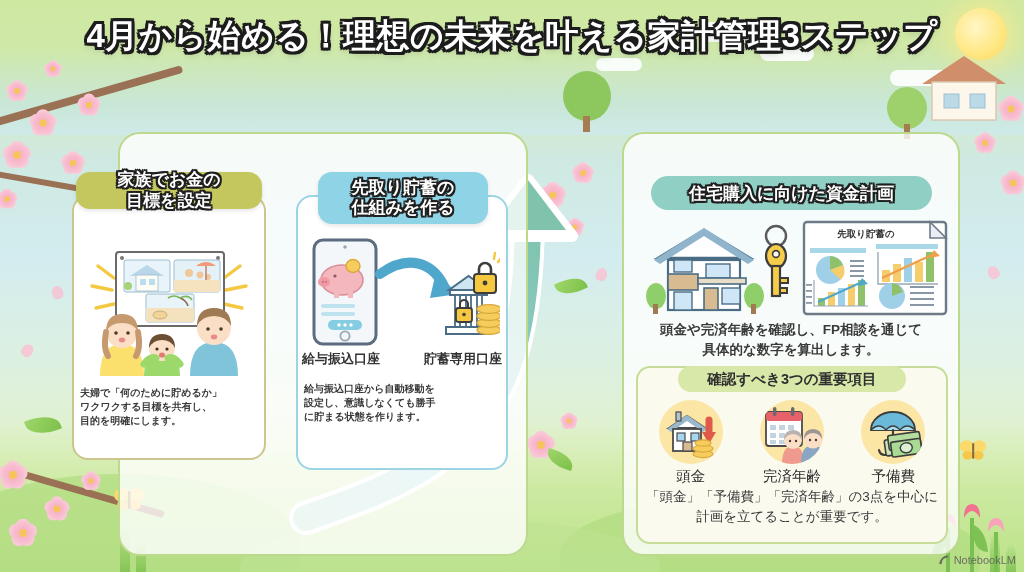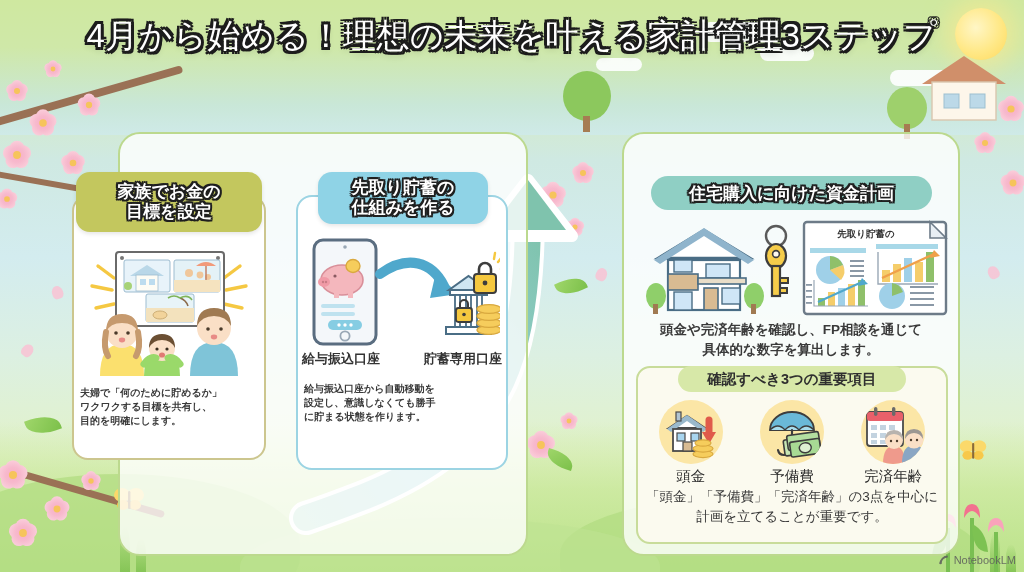--- a/index.html
+++ b/index.html
@@ -84,21 +84,21 @@
   .grass {
     position:absolute; bottom:0; width:10px; height:46px;
     background: linear-gradient(180deg, rgba(140,200,100,0), #86c557);
     border-radius: 50% 50% 0 0;
   }
 
   
   .title {
     position:absolute; left:0; top:14px; width:100%;
     text-align:center;
-    font-size: 33px; font-weight: normal; letter-spacing: .5px;
+    font-size: 33px; font-weight: bold; letter-spacing: .5px;
     color: #ffffff;
     text-shadow:
       -2.6px -2.6px 0 #1c1c1c, 2.6px -2.6px 0 #1c1c1c,
       -2.6px  2.6px 0 #1c1c1c, 2.6px  2.6px 0 #1c1c1c,
       -3px 0 0 #1c1c1c, 3px 0 0 #1c1c1c, 0 -3px 0 #1c1c1c, 0 3px 0 #1c1c1c,
       0 4px 7px rgba(0,0,0,.2);
     z-index: 30;
   }
 
   
@@ -146,21 +146,21 @@
     border-radius: 14px;
     display:flex; flex-direction:column; align-items:center; justify-content:center;
     color:#fff; font-weight:bold; font-size:17px; line-height:1.18;
     text-align:center;
     text-shadow:
       -1.8px -1.8px 0 #1f1f1f, 1.8px -1.8px 0 #1f1f1f,
       -1.8px  1.8px 0 #1f1f1f, 1.8px  1.8px 0 #1f1f1f,
       -2.1px 0 0 #1f1f1f, 2.1px 0 0 #1f1f1f, 0 -2.1px 0 #1f1f1f, 0 2.1px 0 #1f1f1f;
     box-shadow: 0 2px 4px rgba(0,0,0,.10);
   }
-  #head-1 { left:76px;  top:172px; width:186px; height:60px; background:#c3c75e; }
+  #head-1 { left:76px;  top:172px; width:186px; height:37px; background:#c3c75e; }
   #head-2 { left:318px; top:172px; width:170px; height:52px; background:#8fd3e6; }
 
   .card-art {
     position:absolute; z-index:23;
   }
   .card-body {
     position:absolute; z-index:23;
     font-size:10px; line-height:1.42; font-weight:bold; color:#3a3a3a;
     white-space: pre-line;
   }
@@ -726,37 +726,20 @@
             <ellipse cx="44" cy="43" rx="8" ry="3.2" fill="#f6cd5c"></ellipse>
           </g>
         </svg>
       </div>
       <div class="item-label">頭金</div>
     </div>
 
     <div class="item">
       <div class="item-circle">
         <svg viewBox="0 0 64 64" style="width:64px;height:64px;">
-          <path d="M10 30 a22 18 0 0 1 44 0 z" fill="#6ab9d8" stroke="#3d3d3d" stroke-width="1.8"></path>
-          <path d="M10 30 q8 -8 15 0 q7 -8 14 0 q7 -8 15 0" fill="#a7dcec" stroke="#3d3d3d" stroke-width="1.4"></path>
-          <path d="M32 30 v18 q0 7 -8 7 q-5 0 -6 -5" stroke="#3d3d3d" stroke-width="2.2" fill="none" stroke-linecap="round"></path>
-          <g transform="rotate(-8 40 46)">
-            <rect x="24" y="38" width="34" height="16" rx="2" fill="#c7e6b4" stroke="#3d3d3d" stroke-width="1.6"></rect>
-            <rect x="28" y="34" width="32" height="15" rx="2" fill="#b4deA0" stroke="#3d3d3d" stroke-width="1.6"></rect>
-            <rect x="30" y="41" width="30" height="15" rx="2" fill="#a8da94" stroke="#3d3d3d" stroke-width="1.6"></rect>
-            <ellipse cx="45" cy="48.5" rx="6" ry="5" fill="#ddf0d2" stroke="#3d3d3d" stroke-width="1.4"></ellipse>
-          </g>
-        </svg>
-      </div>
-      <div class="item-label">予備費</div>
-    </div>
-
-    <div class="item">
-      <div class="item-circle">
-        <svg viewBox="0 0 64 64" style="width:64px;height:64px;">
           <rect x="6" y="12" width="36" height="34" rx="3" fill="#ffffff" stroke="#4a4a4a" stroke-width="1.8"></rect>
           <rect x="6" y="12" width="36" height="9" rx="3" fill="#e8606a"></rect>
           <rect x="13" y="7" width="3.4" height="9" rx="1.7" fill="#6a6a6a"></rect>
           <rect x="31" y="7" width="3.4" height="9" rx="1.7" fill="#6a6a6a"></rect>
           <g fill="#c3d3e0">
             <rect x="10" y="25" width="6" height="5"></rect>
               <rect x="19" y="25" width="6" height="5"></rect>
               <rect x="28" y="25" width="6" height="5"></rect>
             <rect x="10" y="33" width="6" height="5"></rect>
               <rect x="19" y="33" width="6" height="5"></rect>
@@ -773,20 +756,37 @@
 
           <path d="M41 64 q0 -19 12 -19 q12 0 12 19 z" fill="#8aa6c4"></path>
           <circle cx="53" cy="39" r="9.4" fill="#fadfc6"></circle>
           <path d="M44 39 q0 -10 9 -10 q9 0 9 10 q-3 -6 -9 -6 q-6 0 -9 6" fill="#9c9792"></path>
           <circle cx="50" cy="40" r="1.2" fill="#4a3a2a"></circle>
             <circle cx="56" cy="40" r="1.2" fill="#4a3a2a"></circle>
         </svg>
       </div>
       <div class="item-label">完済年齢</div>
     </div>
+
+    <div class="item">
+      <div class="item-circle">
+        <svg viewBox="0 0 64 64" style="width:64px;height:64px;">
+          <path d="M10 30 a22 18 0 0 1 44 0 z" fill="#6ab9d8" stroke="#3d3d3d" stroke-width="1.8"></path>
+          <path d="M10 30 q8 -8 15 0 q7 -8 14 0 q7 -8 15 0" fill="#a7dcec" stroke="#3d3d3d" stroke-width="1.4"></path>
+          <path d="M32 30 v18 q0 7 -8 7 q-5 0 -6 -5" stroke="#3d3d3d" stroke-width="2.2" fill="none" stroke-linecap="round"></path>
+          <g transform="rotate(-8 40 46)">
+            <rect x="24" y="38" width="34" height="16" rx="2" fill="#c7e6b4" stroke="#3d3d3d" stroke-width="1.6"></rect>
+            <rect x="28" y="34" width="32" height="15" rx="2" fill="#b4deA0" stroke="#3d3d3d" stroke-width="1.6"></rect>
+            <rect x="30" y="41" width="30" height="15" rx="2" fill="#a8da94" stroke="#3d3d3d" stroke-width="1.6"></rect>
+            <ellipse cx="45" cy="48.5" rx="6" ry="5" fill="#ddf0d2" stroke="#3d3d3d" stroke-width="1.4"></ellipse>
+          </g>
+        </svg>
+      </div>
+      <div class="item-label">予備費</div>
+    </div>
   </div>
 
   <div id="sub-desc">「頭金」「予備費」「完済年齢」の3点を中心に
 計画を立てることが重要です。</div>
 
   <div id="watermark">
     <svg style="width:12px;height:12px;" viewBox="0 0 16 16">
       <path d="M2 13 a11 11 0 0 1 11 -11 v2.6 a8.4 8.4 0 0 0 -8.4 8.4 z" fill="#5b5b5b"></path>
       <circle cx="3.4" cy="12.2" r="1.5" fill="#5b5b5b"></circle>
     </svg>

